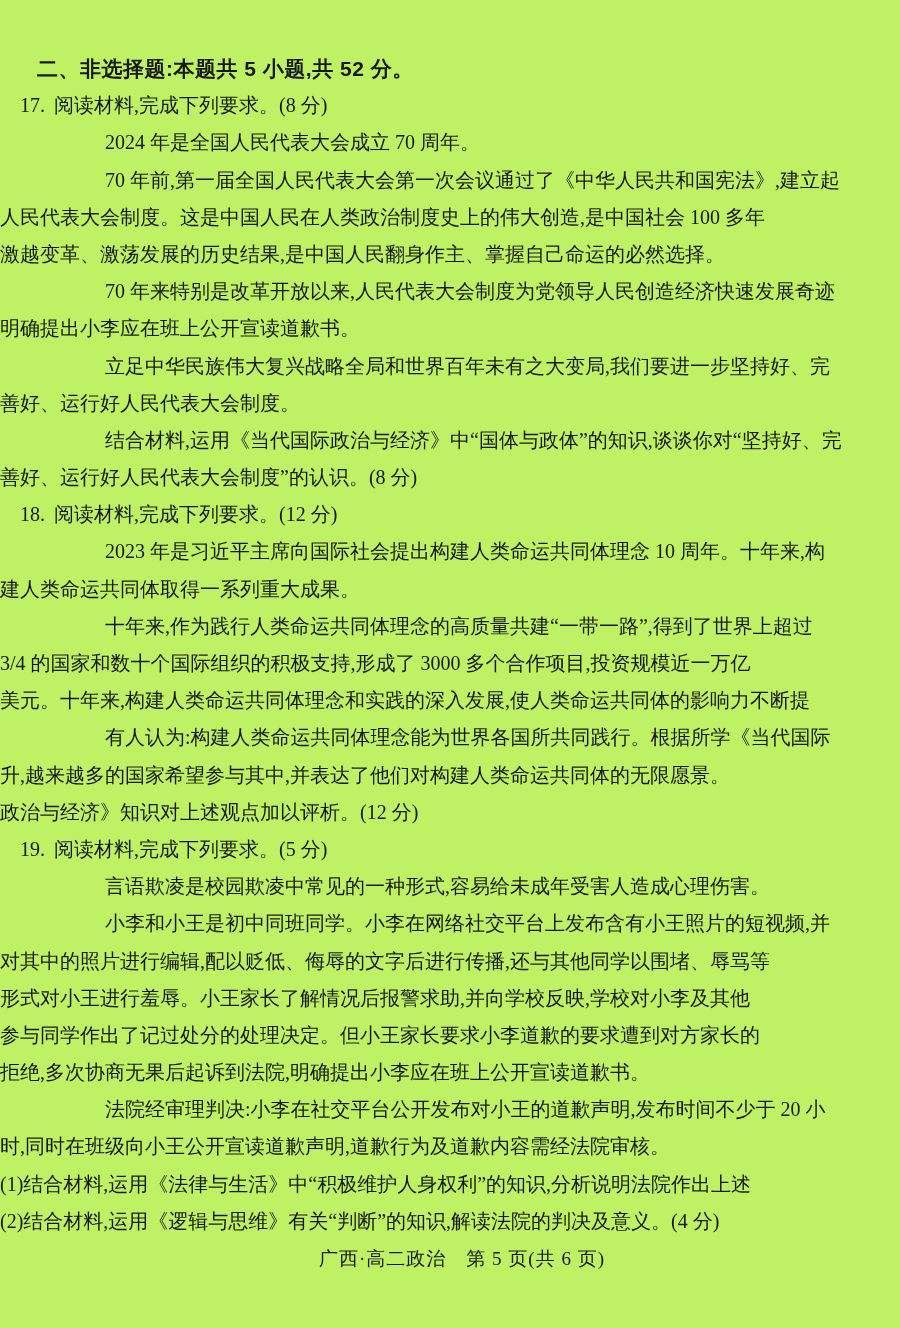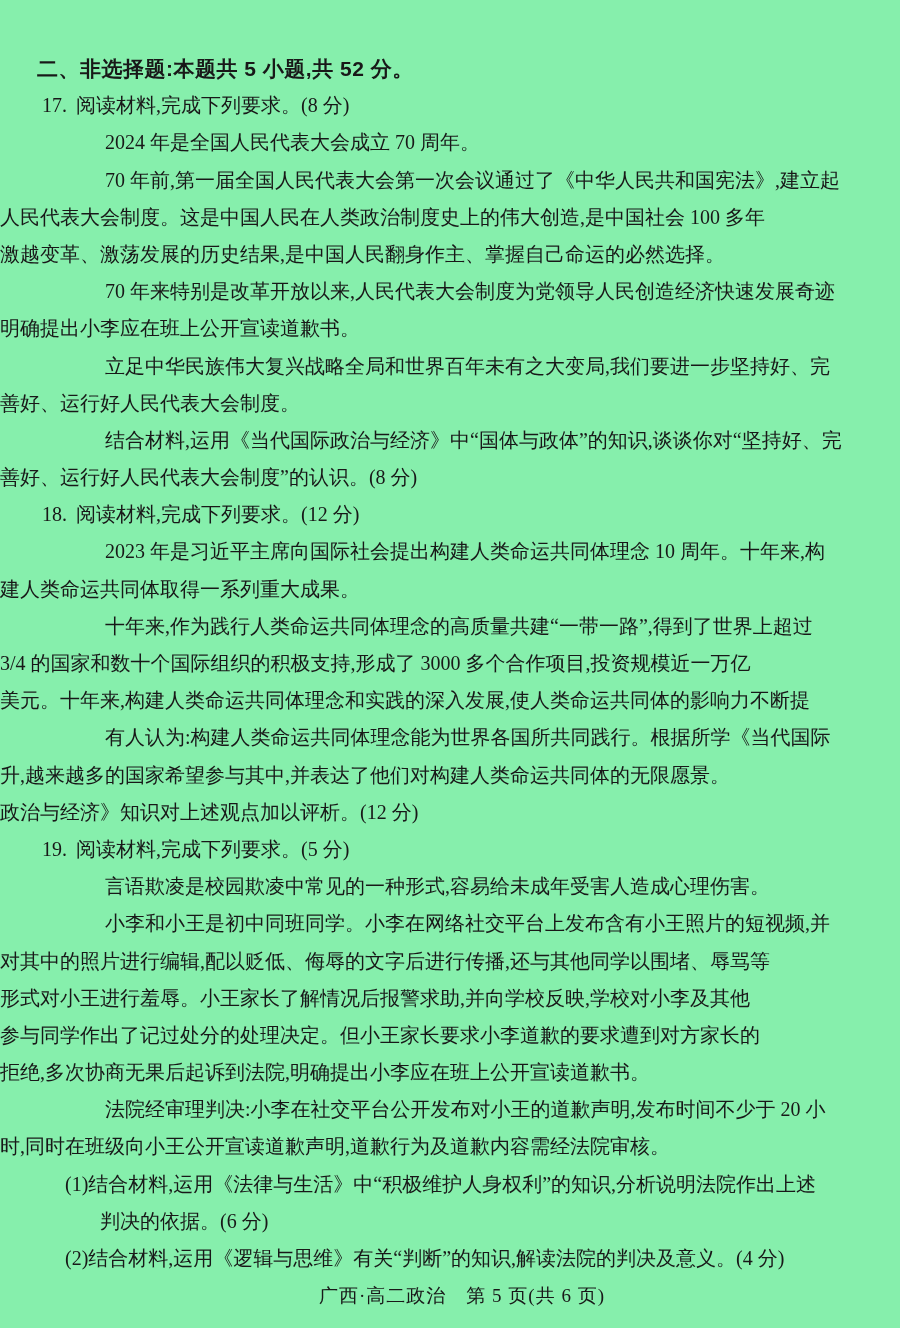--- a/index.html
+++ b/index.html
@@ -1,21 +1,21 @@
 <!DOCTYPE html>
 <html lang="zh"><head>
 <meta charset="utf-8">
 <style>
   html, body { margin: 0; padding: 0; background: #e8e8e8; }
   .page {
     position: relative;
     width: 900px;
     height: 1328px;
     margin: 0 auto;
-    background: #86efac;
+    background: #bef264;
     box-sizing: border-box;
     padding-top: 50px;
     overflow: hidden;
     font-family: "Liberation Serif", "DejaVu Serif", serif;
     font-size: 20px;
     color: #181818;
   }
   .ln {
     height: 37.2px;
     line-height: 37.2px;
@@ -23,28 +23,28 @@
   }
   
   .hdr {
     padding-left: 37px;
     font-family: "Liberation Sans", "DejaVu Sans", sans-serif;
     font-weight: bold;
     font-size: 21px;
     letter-spacing: 0.5px;
   }
   
-  .stem { padding-left: 42px; }
+  .stem { padding-left: 20px; }
   .stem .qnum { margin-right: 9px; }
   
   .mf { padding-left: 105px; }
   
   .mc { }
   
-  .sf { padding-left: 65px; }
+  .sf { }
   
   .sc { padding-left: 100px; }
   
   .footer {
     text-align: center;
     padding-left: 0;
     font-size: 19px;
     letter-spacing: 1px;
     margin-left: 24px;
   }
@@ -87,18 +87,17 @@
   </div>
   <div class="ln mf">言语欺凌是校园欺凌中常见的一种形式,容易给未成年受害人造成心理伤害。</div>
   <div class="ln mf">小李和小王是初中同班同学。小李在网络社交平台上发布含有小王照片的短视频,并</div>
   <div class="ln mc">对其中的照片进行编辑,配以贬低、侮辱的文字后进行传播,还与其他同学以围堵、辱骂等</div>
   <div class="ln mc">形式对小王进行羞辱。小王家长了解情况后报警求助,并向学校反映,学校对小李及其他</div>
   <div class="ln mc">参与同学作出了记过处分的处理决定。但小王家长要求小李道歉的要求遭到对方家长的</div>
   <div class="ln mc">拒绝,多次协商无果后起诉到法院,明确提出小李应在班上公开宣读道歉书。</div>
   <div class="ln mf">法院经审理判决:小李在社交平台公开发布对小王的道歉声明,发布时间不少于 20 小</div>
   <div class="ln mc">时,同时在班级向小王公开宣读道歉声明,道歉行为及道歉内容需经法院审核。</div>
   <div class="ln sf">(1)结合材料,运用《法律与生活》中“积极维护人身权利”的知识,分析说明法院作出上述</div>
-  <div class="ln sc">判决的依据。(6 分)</div>
   <div class="ln sf">(2)结合材料,运用《逻辑与思维》有关“判断”的知识,解读法院的判决及意义。(4 分)</div>
 
   <div class="ln footer">广西·高二政治　第 5 页(共 6 页)</div>
 
 </div>
 
 </body></html>

